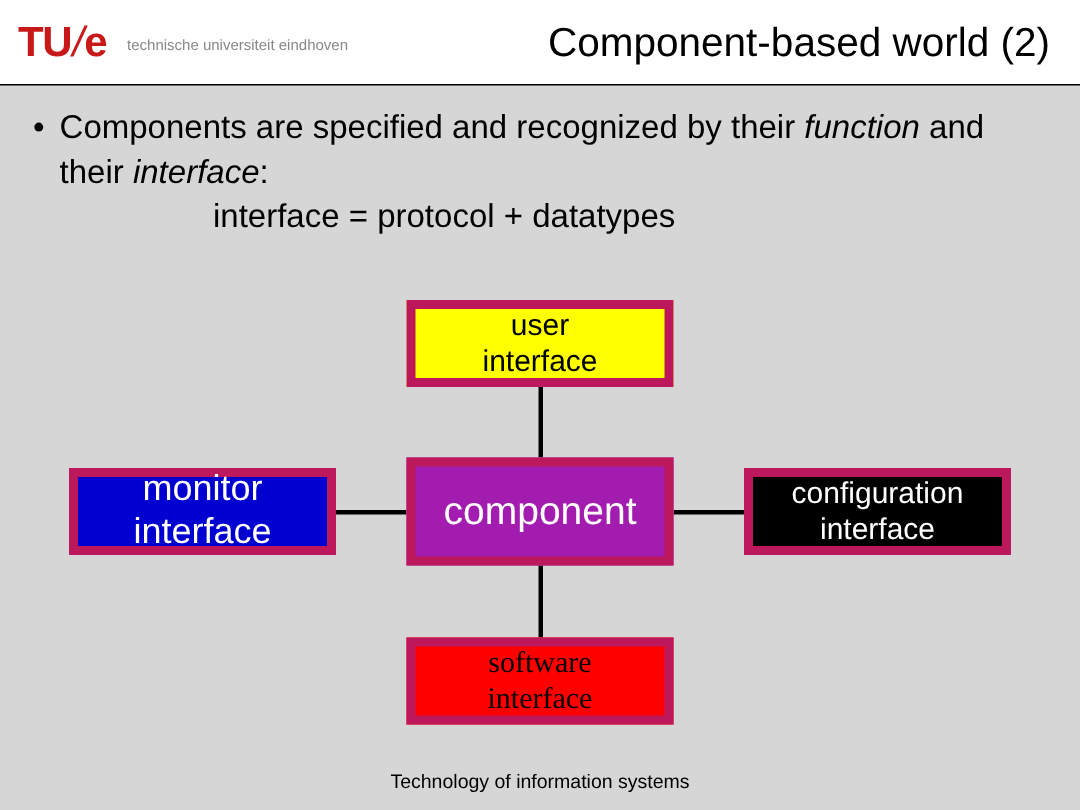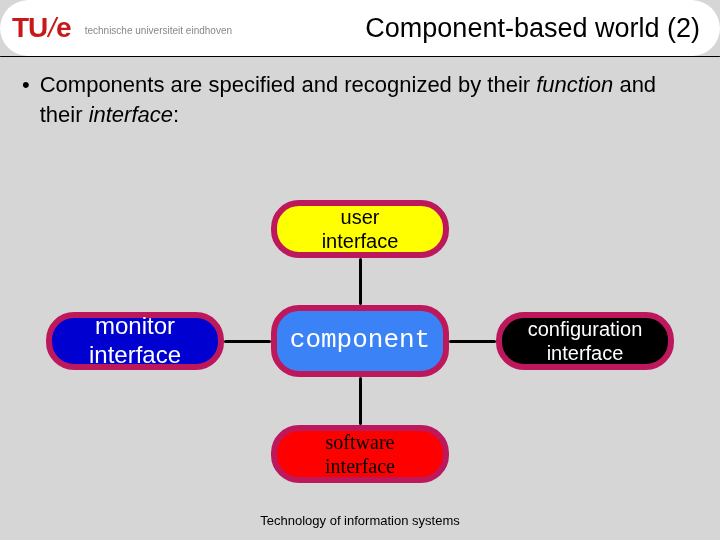--- a/index.html
+++ b/index.html
@@ -1,15 +1,15 @@
 <!DOCTYPE html>
 <html><head>
 <meta charset="utf-8">
 <style>
-  * { box-sizing: border-box; margin: 0; padding: 0; border-radius: 28px; }
+  * { box-sizing: border-box; margin: 0; padding: 0; }
   body {
     width: 720px;
     height: 540px;
     background: #d6d6d6;
     font-family: Arial, Helvetica, sans-serif;
     position: relative;
     overflow: hidden;
   }
   .header {
     position: absolute;
@@ -88,21 +88,21 @@
     position: absolute;
     border: 6px solid #be185d;
     display: flex;
     align-items: center;
     justify-content: center;
     text-align: center;
     line-height: 1.2;
   }
   .box.user   { left: 271px; top: 0;   width: 178px; height: 58px; background: #ffff00; color:#000; font-size: 20px; }
   .box.mon    { left: 46px;  top: 112px; width: 178px; height: 58px; background: #0000d0; color:#fff; font-size: 24px; }
-  .box.comp   { left: 271px; top: 105px; width: 178px; height: 72px; background: #3b82f6;    color:#fff; font-size: 26px; font-family: Liberation Mono, monospace; }
+  .box.comp   { left: 271px; top: 105px; width: 178px; height: 72px; background: #a21caf;    color:#fff; font-size: 26px; }
   .box.conf   { left: 496px; top: 112px; width: 178px; height: 58px; background: #000000; color:#fff; font-size: 20px; }
   .box.soft   { left: 271px; top: 225px; width: 178px; height: 58px; background: #ff0000; color:#000; font-size: 20px; font-family: Liberation Serif, serif; }
   .conn {
     position: absolute;
     background: #000;
   }
   .conn.v1 { left: 359px; top: 58px;  width: 3px; height: 47px; }
   .conn.v2 { left: 359px; top: 177px; width: 3px; height: 48px; }
   .conn.h1 { left: 224px; top: 140px; width: 47px; height: 3px; }
   .conn.h2 { left: 449px; top: 140px; width: 47px; height: 3px; }
@@ -130,20 +130,21 @@
 </div>
 <div class="rule"></div>
 
 <div class="content">
   <div class="bullet">
     <div class="dot">•</div>
     <div class="text">
       <span>Components are specified and recognized by their </span><i>function</i><span> and their </span><i>interface</i><span>:</span>
     </div>
   </div>
+  <div class="indent">interface = protocol + datatypes</div>
 </div>
 
 <div class="diagram">
   <div class="conn v1"></div>
   <div class="conn v2"></div>
   <div class="conn h1"></div>
   <div class="conn h2"></div>
 
   <div class="box user">
       <span style="white-space:pre-line">user

